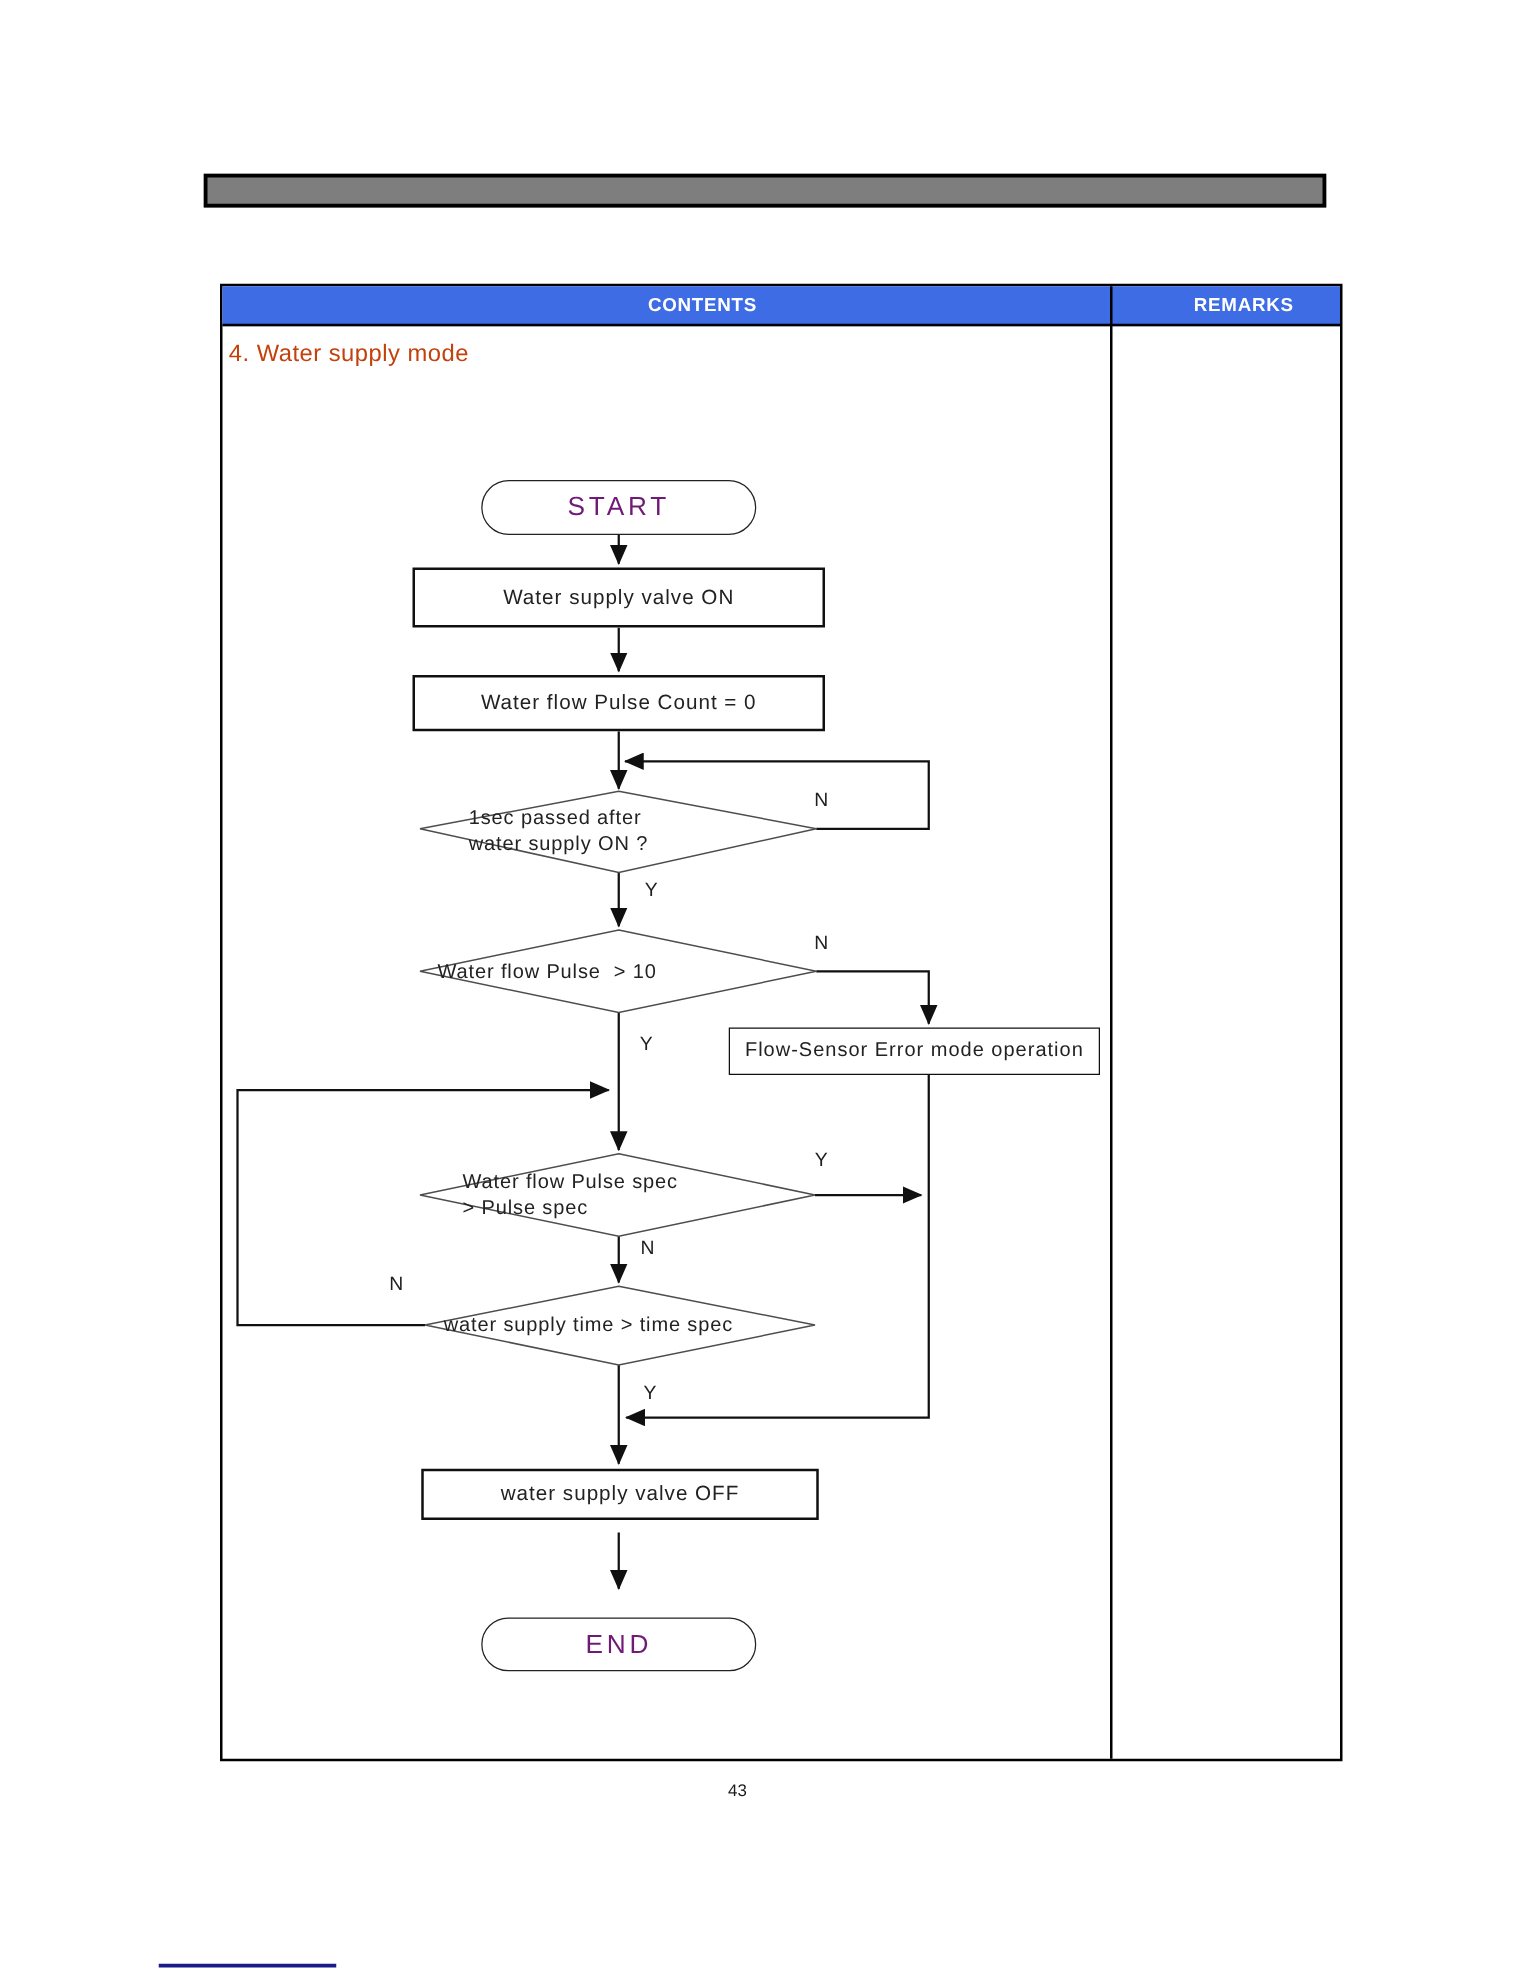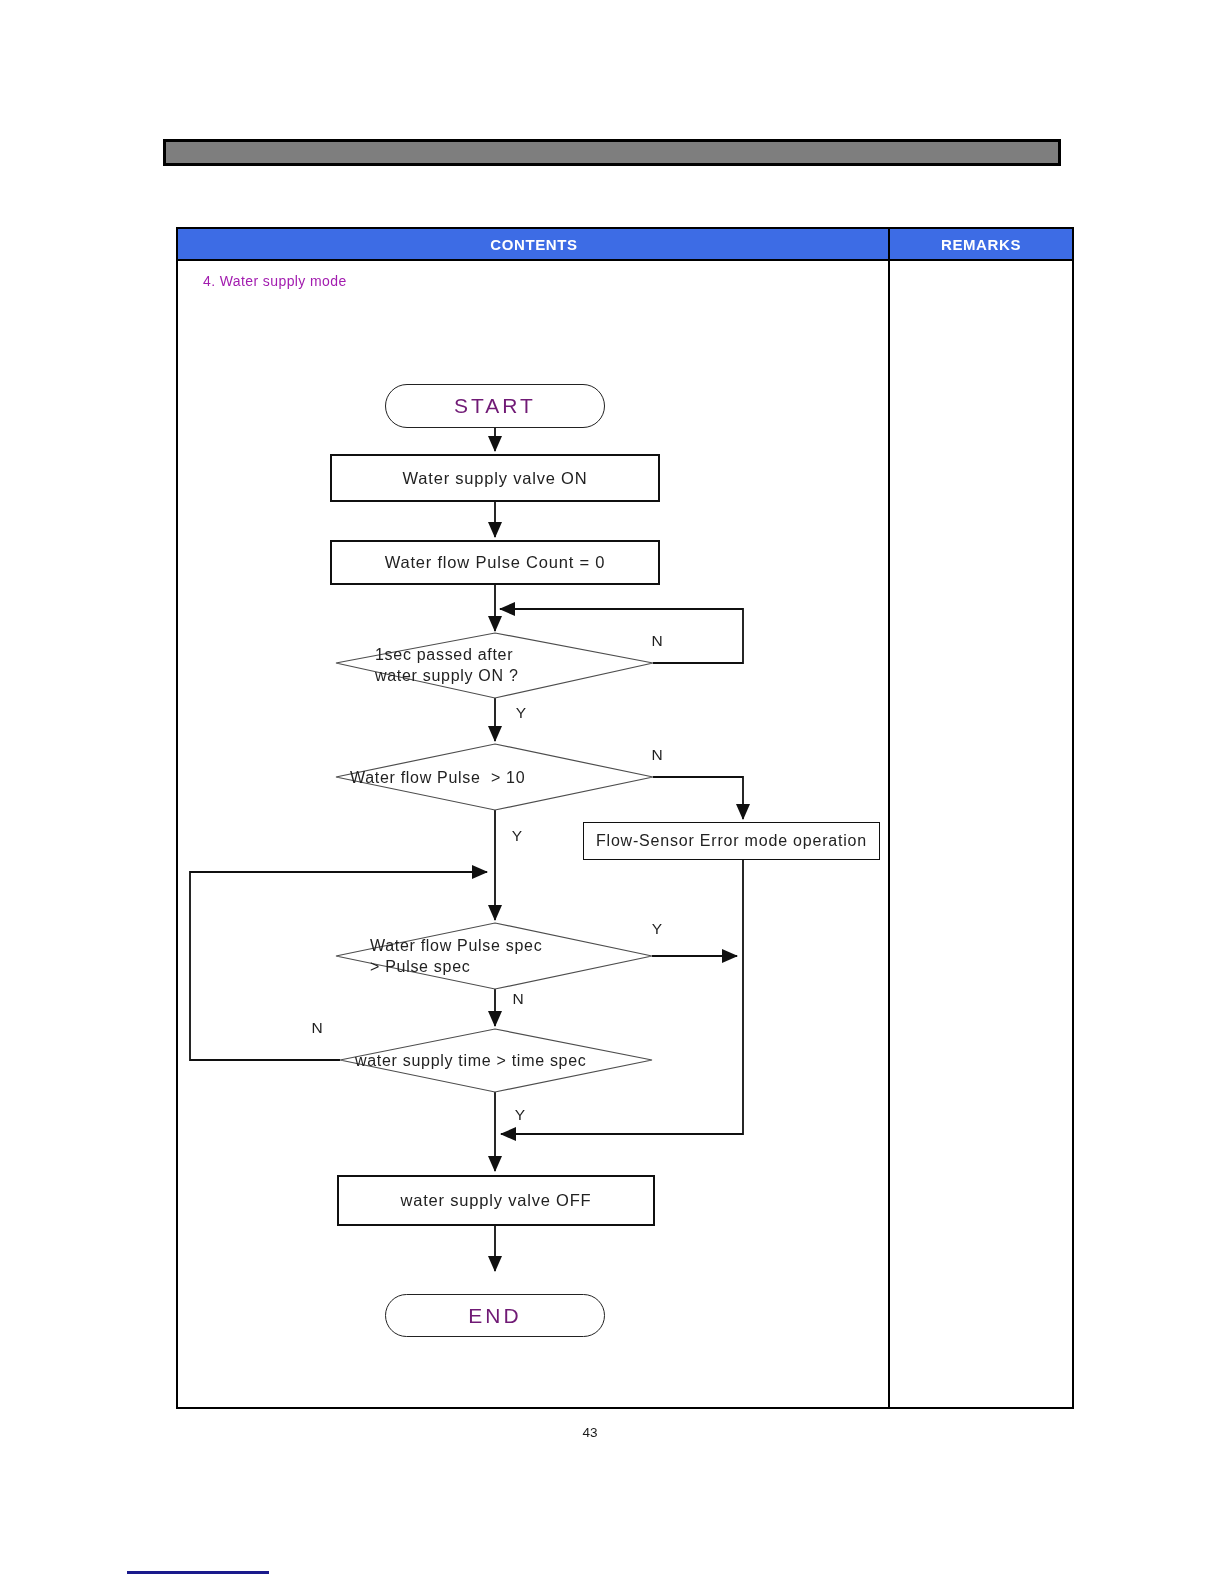--- a/index.html
+++ b/index.html
@@ -23,27 +23,27 @@
   }
   .thead{
     position:absolute;left:0;top:0;width:100%;height:32px;
     background:#3d6ce5;border-bottom:2px solid #000;box-sizing:border-box;
     display:flex;
   }
   .th{
     color:#fff;font-weight:bold;font-size:15px;letter-spacing:.6px;
     display:flex;align-items:center;justify-content:center;height:100%;
   }
-  .th.contents{width:712px;}
+  .th.contents{width:712px;margin-left:28px;}
   .th.remarks{flex:1;}
   .col-divider{
     position:absolute;left:710px;top:0;width:2px;height:100%;background:#000;
   }
   .section-title{
-    position:absolute;left:25px;top:44px;font-size:14px;letter-spacing:.4px;color:#a21caf;
+    position:absolute;left:5px;top:44px;font-size:19px;letter-spacing:.4px;color:#c2410c;
   }
   
   svg.connectors{position:absolute;left:0;top:0;}
   .fc-node{
     position:absolute;background:#fff;display:flex;align-items:center;justify-content:center;
     font-size:16.5px;color:#222;letter-spacing:.8px;white-space:pre;box-sizing:border-box;
   }
   .fc-terminal{
     border:1.6px solid #222;border-radius:22px;font-size:21px;letter-spacing:3px;color:#701a75;margin-top:19px;
   }
@@ -114,21 +114,21 @@
   </svg>
 
   <div class="fc-node fc-terminal" style="left:385px;top:365px;width:220px;height:44px;">START</div>
 
   <div class="fc-node fc-process" style="left:330px;top:454px;width:330px;height:48px;">Water supply valve ON</div>
 
   <div class="fc-node fc-process" style="left:330px;top:540px;width:330px;height:45px;">Water flow Pulse Count = 0</div>
 
   <div class="fc-node fc-process thin" style="left:583px;top:822px;width:297px;height:38px;">Flow-Sensor Error mode operation</div>
 
-  <div class="fc-node fc-process" style="left:337px;top:1175px;width:318px;height:51px;">water supply valve OFF</div>
+  <div class="fc-node fc-process" style="left:337px;top:1175px;width:318px;height:41px;">water supply valve OFF</div>
 
   <div class="fc-node fc-terminal" style="left:385px;top:1275px;width:220px;height:43px;">END</div>
 
   <div class="fc-dec-label" style="left:375px;top:637px;width:240px;height:56px;">
     <span>1sec passed after</span>
     <span>water supply ON ?</span>
   </div>
   <div class="fc-dec-label" style="left:350px;top:766px;width:290px;height:22px;">Water flow Pulse  &gt; 10</div>
   <div class="fc-dec-label" style="left:370px;top:929px;width:250px;height:54px;">
     <span>Water flow Pulse spec</span>

